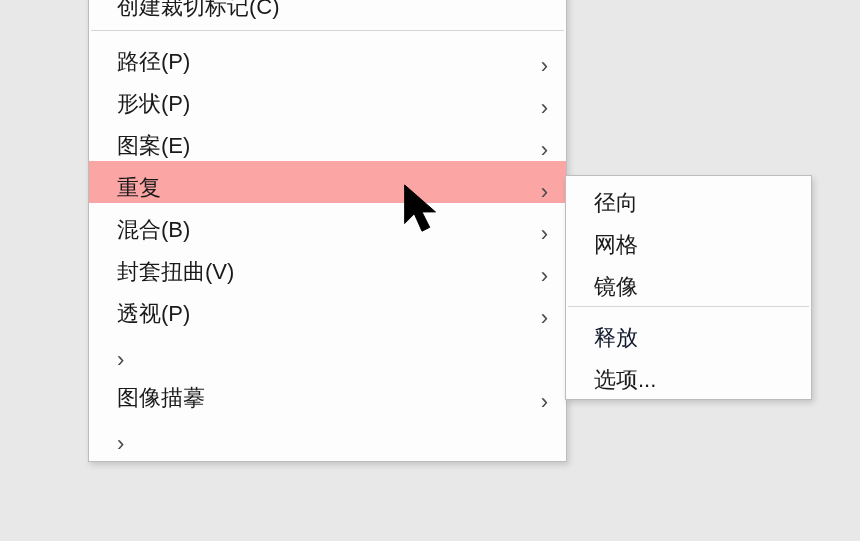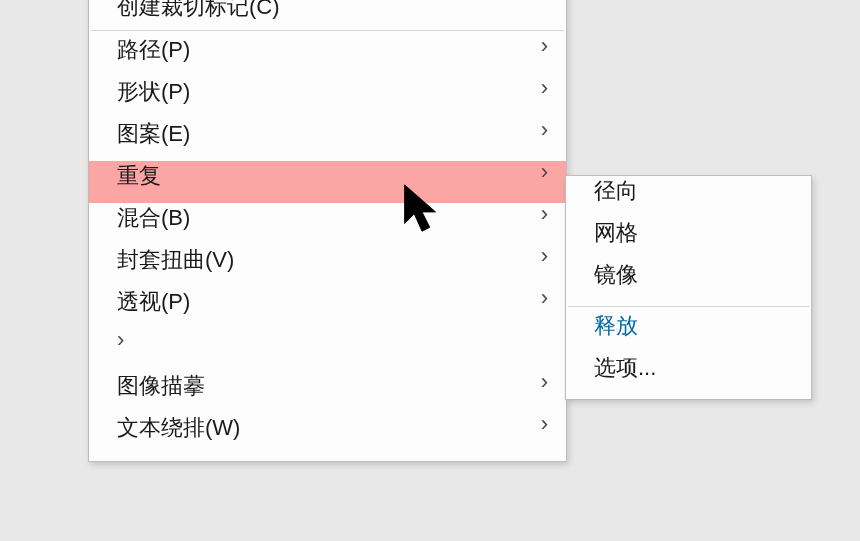--- a/index.html
+++ b/index.html
@@ -30,21 +30,21 @@
   }
   .menu.sub {
     left: 565px;   
     top: 167px;
     width: 245px;
     border-top: 1px solid #bdbdbd;
     margin-top: 8px;
   }
   .item {
     display: flex;
-    align-items: flex-start;
+    align-items: flex-end;
     height: 42px;
     padding: 0 18px 0 28px;
     font-size: 22px;
     color: #1a1a1a;
     cursor: default;
     user-select: none;
     box-sizing: border-box;
   }
   .item.truncated {
     height: 36px;
@@ -59,21 +59,21 @@
     flex: 1 1 auto;
     white-space: nowrap;
   }
   .item .arrow {
     flex: 0 0 auto;
     font-size: 22px;
     color: #4a4a4a;
     line-height: 1;
   }
   .item.disabled .label {
-    color: #0369a1;
+    color: #0f172a;
     font-family: Liberation Serif, serif;
   }
   .sep {
     height: 0;
     border-top: 1px solid #d6d6d6;
     margin: 4px 2px;
   }
   
   .cursor {
     position: absolute;
@@ -135,21 +135,20 @@
     <div class="item">
       <span class="arrow">›</span>
     </div>
 
     <div class="item">
       <span class="label">图像描摹</span>
       <span class="arrow">›</span>
     </div>
 
     <div class="item">
-      <span class="label">文本绕排(W)</span>
       <span class="arrow">›</span>
     </div>
 
     <div style="height:6px"></div>
   </div>
 
   <div class="menu sub">
 
     <div class="item">
       <span class="label">径向</span>

